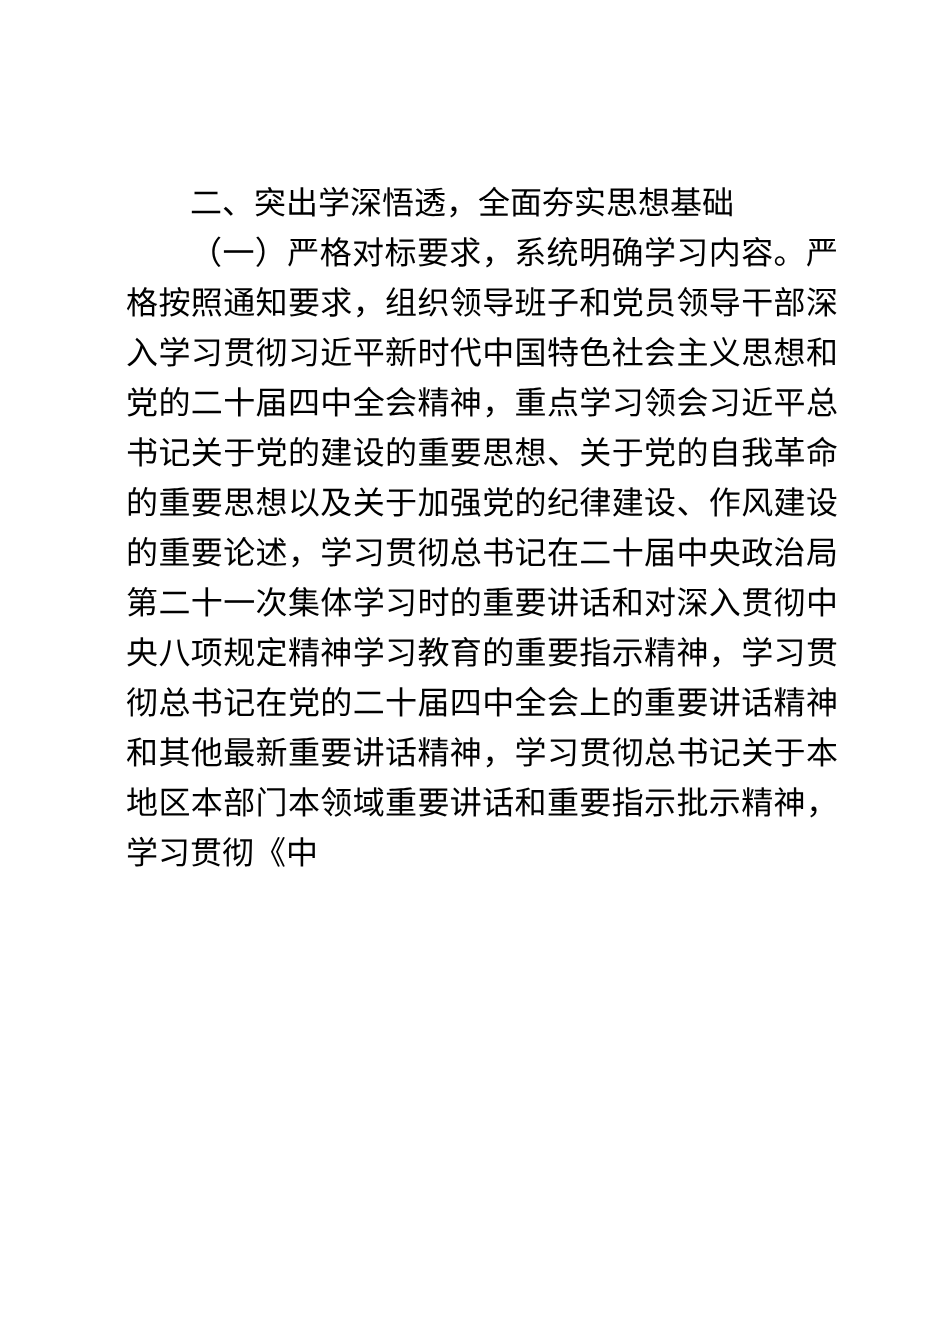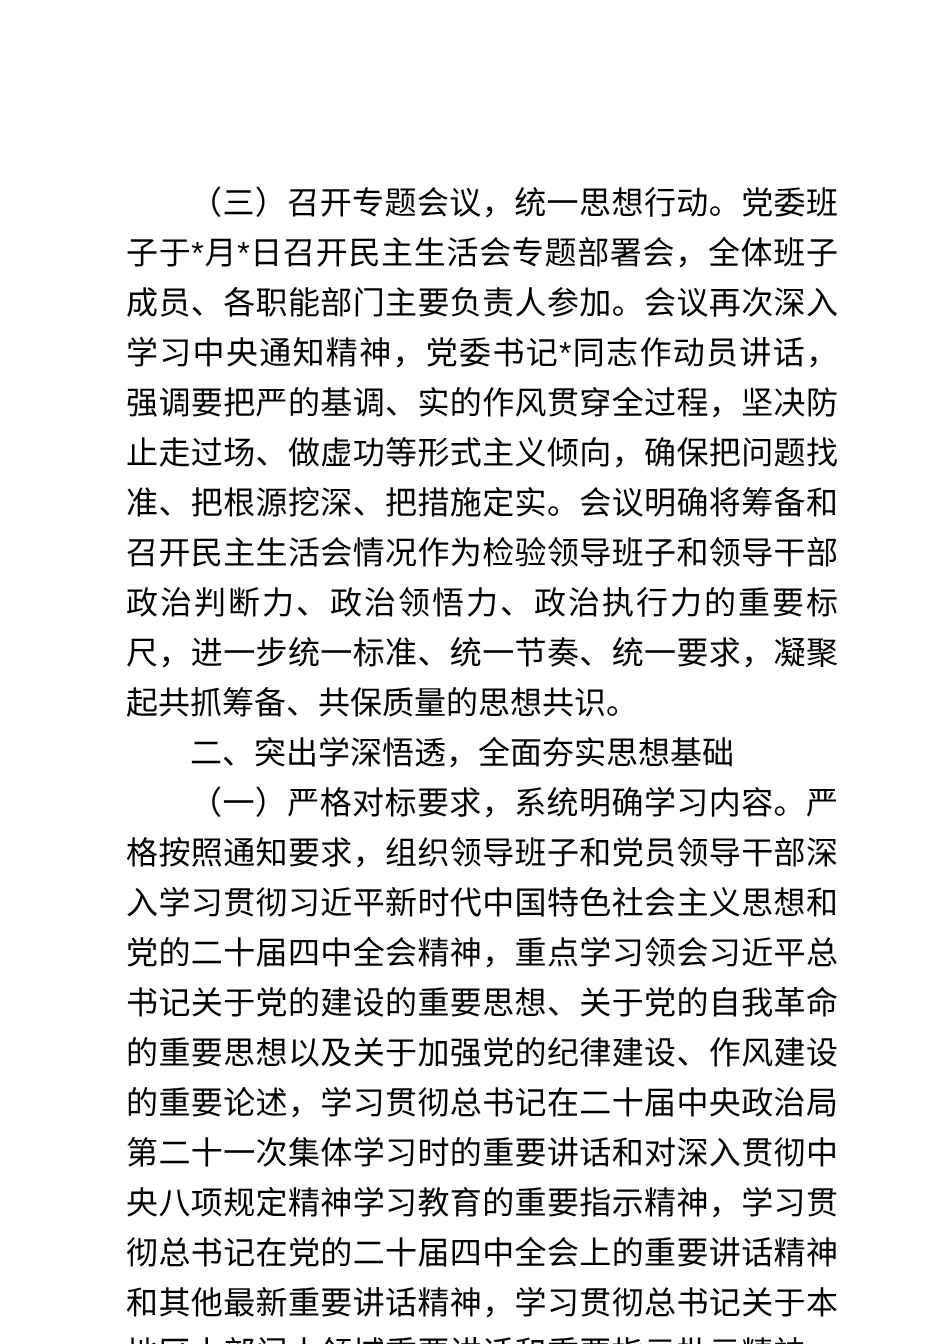--- a/index.html
+++ b/index.html
@@ -55,20 +55,19 @@
   .doc-para.is-clipped {
     overflow: hidden;
   }
 </style>
 </head>
 <body>
 
 <div class="page">
   <div class="page-body">
 
-    <p class="doc-para">（三）召开专题会议，统一思想行动。党委班子于*月*日召开民主生活会专题部署会，全体班子成员、各职能部门主要负责人参加。会议再次深入学习中央通知精神，党委书记*同志作动员讲话，强调要把严的基调、实的作风贯穿全过程，坚决防止走过场、做虚功等形式主义倾向，确保把问题找准、把根源挖深、把措施定实。会议明确将筹备和召开民主生活会情况作为检验领导班子和领导干部政治判断力、政治领悟力、政治执行力的重要标尺，进一步统一标准、统一节奏、统一要求，凝聚起共抓筹备、共保质量的思想共识。</p>
 
     <p class="doc-heading">二、突出学深悟透，全面夯实思想基础</p>
 
     <p class="doc-para is-clipped">（一）严格对标要求，系统明确学习内容。严格按照通知要求，组织领导班子和党员领导干部深入学习贯彻习近平新时代中国特色社会主义思想和党的二十届四中全会精神，重点学习领会习近平总书记关于党的建设的重要思想、关于党的自我革命的重要思想以及关于加强党的纪律建设、作风建设的重要论述，学习贯彻总书记在二十届中央政治局第二十一次集体学习时的重要讲话和对深入贯彻中央八项规定精神学习教育的重要指示精神，学习贯彻总书记在党的二十届四中全会上的重要讲话精神和其他最新重要讲话精神，学习贯彻总书记关于本地区本部门本领域重要讲话和重要指示批示精神，学习贯彻《中</p>
 
   </div>
 </div>
 
 </body></html>

